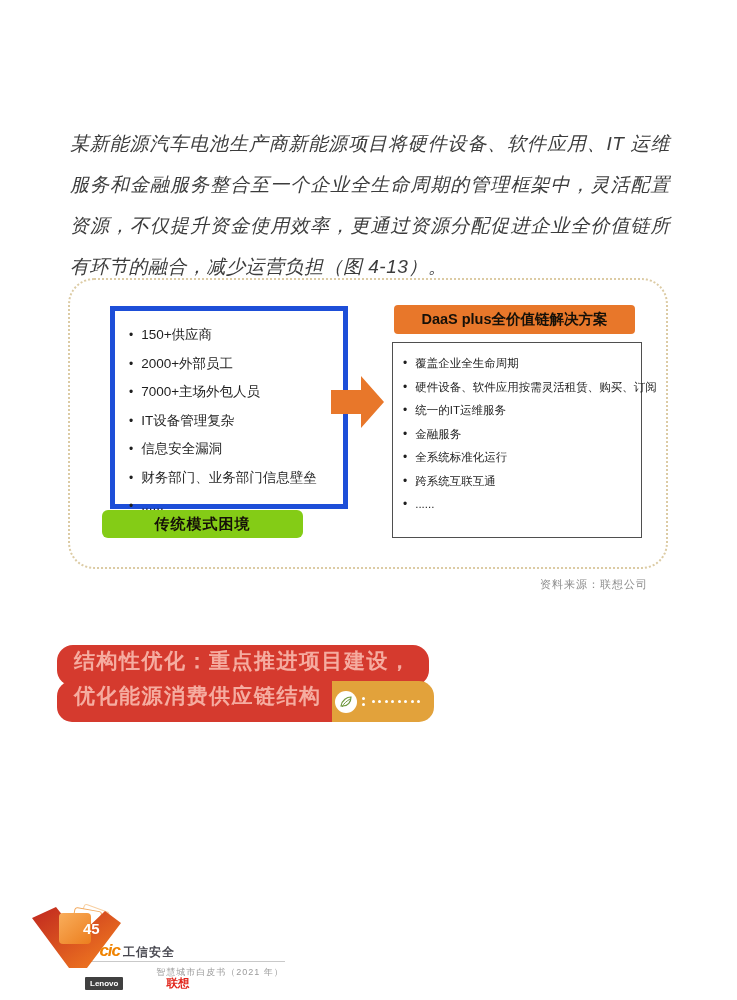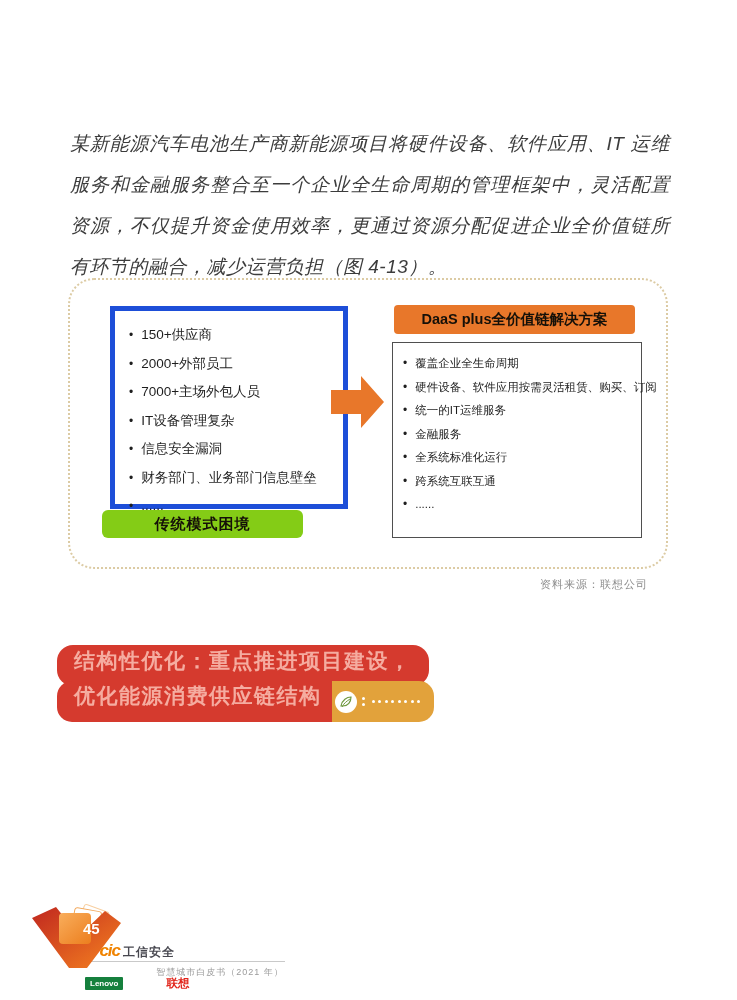--- a/index.html
+++ b/index.html
@@ -57,21 +57,21 @@
                border:1.5px solid #F2A95D;border-radius:3px;transform:rotate(10deg);z-index:2;}
   .check-svg{position:absolute;left:30px;top:906px;z-index:3;}
   .page-tab{position:absolute;left:59px;top:913px;width:32px;height:31px;
             background:linear-gradient(140deg,#F9AE5C,#EC7E1E);border-radius:4px;color:#fff;
             font-size:15px;font-weight:bold;line-height:31px;padding-left:24px;box-sizing:border-box;z-index:4;}
   .logos{position:absolute;left:85px;top:941px;display:flex;align-items:center;gap:15px;z-index:4;flex-direction:column;}
   .cic-logo{display:flex;align-items:baseline;gap:3px;}
   .cic-mark{color:#F08300;font-weight:bold;font-style:italic;font-size:17px;letter-spacing:-1px;}
   .cic-label{color:#47474F;font-weight:bold;font-size:12px;letter-spacing:1px;}
   .lenovo-logo{display:flex;align-items:center;gap:3px;}
-  .lenovo-mark{background:#15803d;color:#fff;font-size:8px;font-weight:bold;padding:2px 5px;border-radius:1px;}
+  .lenovo-mark{background:#404040;color:#fff;font-size:8px;font-weight:bold;padding:2px 5px;border-radius:1px;}
   .lenovo-label{color:#E1251B;font-weight:bold;font-size:11.5px;padding-left:40px;}
   .emblem{display:flex;align-items:center;gap:4px;}
   .emblem-circle{width:12px;height:12px;border-radius:50%;border:1.5px solid #2E5FA3;box-sizing:border-box;}
   .emblem-lines{display:flex;flex-direction:column;gap:2.5px;}
   .emblem-line{height:2.5px;background:#8FA9CC;}
   .emblem-line.l1{width:34px;}
   .emblem-line.l2{width:40px;}
   .footer-rule{position:absolute;left:85px;top:961px;width:200px;height:1px;background:#C9C9C9;}
   .booklet{position:absolute;left:140px;top:966px;width:160px;text-align:center;
            font-size:9px;color:#9B9B9B;letter-spacing:1px;}

